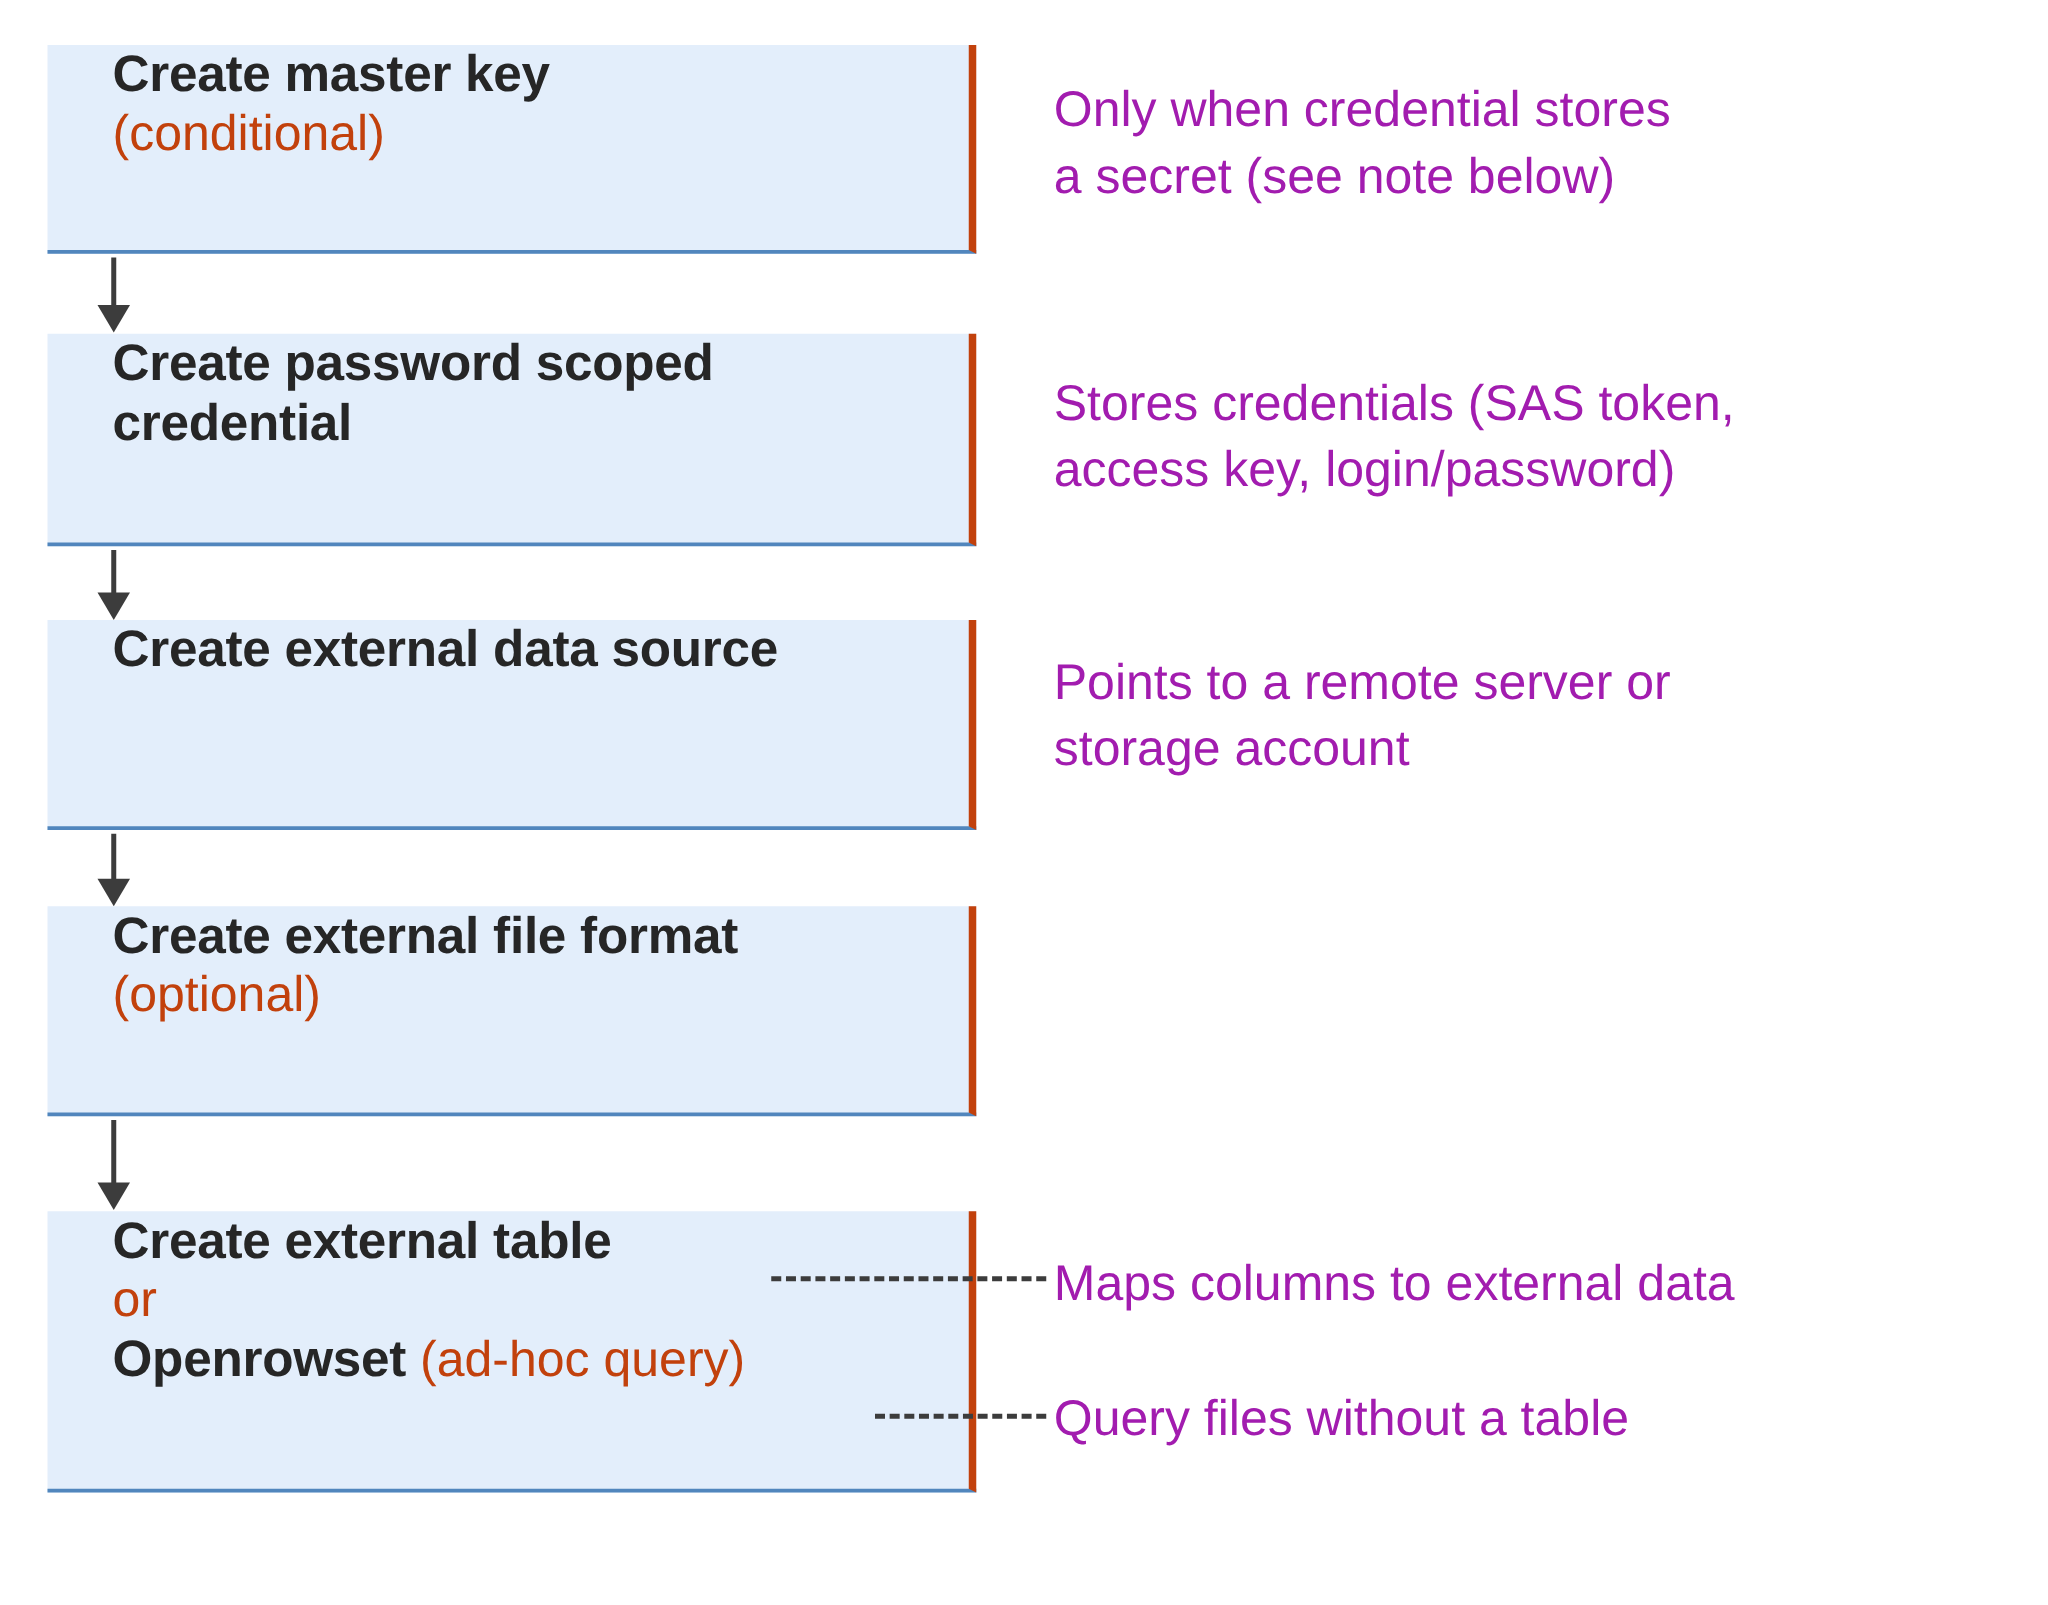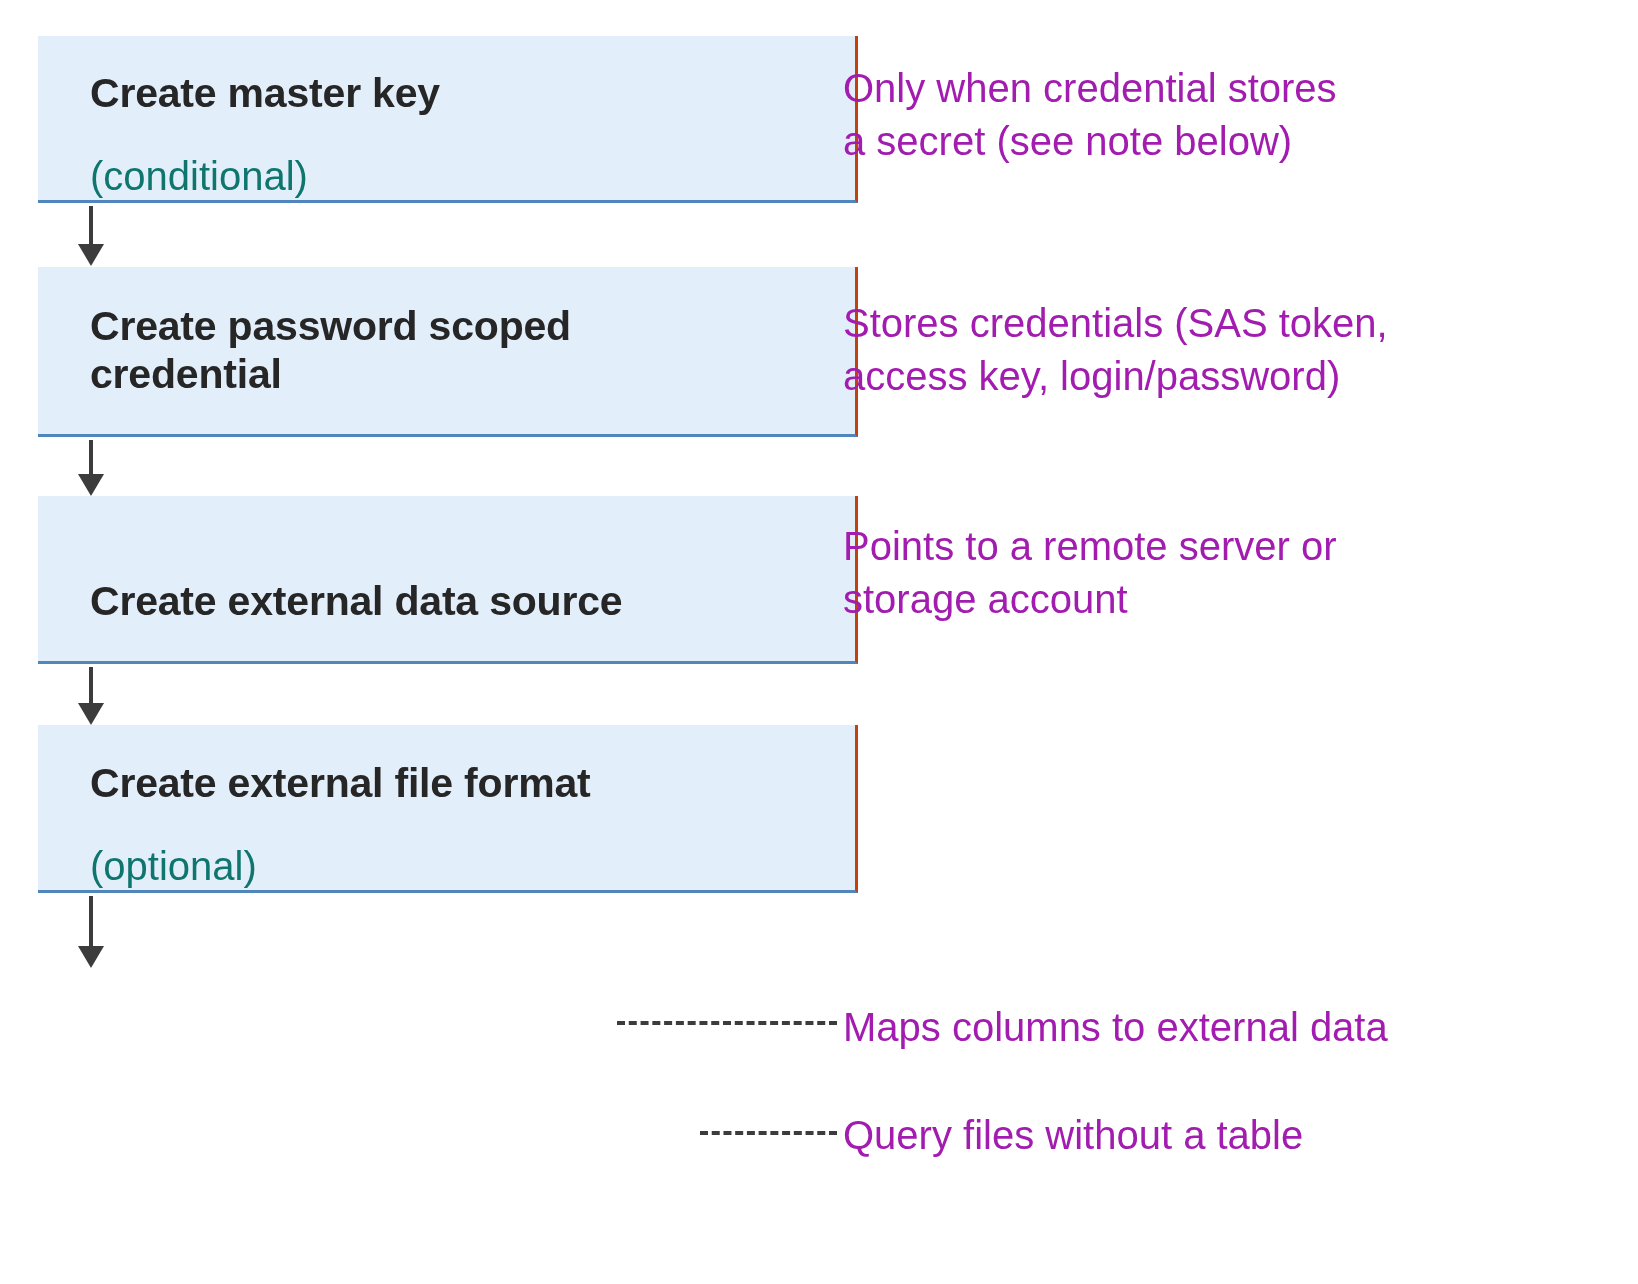--- a/index.html
+++ b/index.html
@@ -21,47 +21,46 @@
     left: 0;
     top: 0;
     width: 1638px;
     height: 1284px;
   }
 
   
   .pbox {
     position: absolute;
     left: 38px;
-    width: 820px;
+    width: 743px;
     background: #e3eefb;
     border-bottom: 3px solid #5186bd;
-    border-right: 3px solid #c2410c;
+    border-right: 6px solid #c2410c;
     box-sizing: border-box;
     display: flex;
     flex-direction: column;
-    justify-content: flex-end;
+    justify-content: flex-start;
   }
   .pbox .inner {
     padding-left: 52px;
     padding-right: 14px;
   }
   .bx-title {
     font-size: 41px;
     font-weight: bold;
     line-height: 1.17;
     letter-spacing: -0.2px;
     color: #262626;
     white-space: pre-line;
   }
   .bx-sub {
     font-size: 40px;
     font-weight: normal;
     line-height: 1.17;
-    color: #0f766e;
-    margin-top: 35px;
+    color: #c2410c;
   }
 
   
   #box-1 { top: 36px;   height: 167px; }
   #box-2 { top: 267px;  height: 170px; }
   #box-3 { top: 496px;  height: 168px; }
   #box-4 { top: 725px;  height: 168px; }
   #box-5 { top: 969px;  height: 225px; }
 
   
@@ -187,20 +186,27 @@
       <div class="bx-title">Create external file format</div>
       <div class="bx-sub">(optional)</div>
     </div>
   </div>
 
   <div class="arrow" id="arrow-4">
     <div class="shaft"></div>
     <div class="head"></div>
   </div>
 
+  <div class="pbox" id="box-5">
+    <div class="inner">
+      <span class="row5 bx-title">Create external table</span>
+      <span class="row5 bx-sub">or</span>
+      <span class="row5"><span class="bx-title bold-run">Openrowset</span><span class="bx-sub reg-run"> (ad-hoc query)</span></span>
+    </div>
+  </div>
 
   <div class="dash" id="dash-a"></div>
   <div class="dash" id="dash-b"></div>
 
   <div class="note" id="note-5a">Maps columns to external data</div>
   <div class="note" id="note-5b">Query files without a table</div>
 
 </div>
 
 </body></html>

